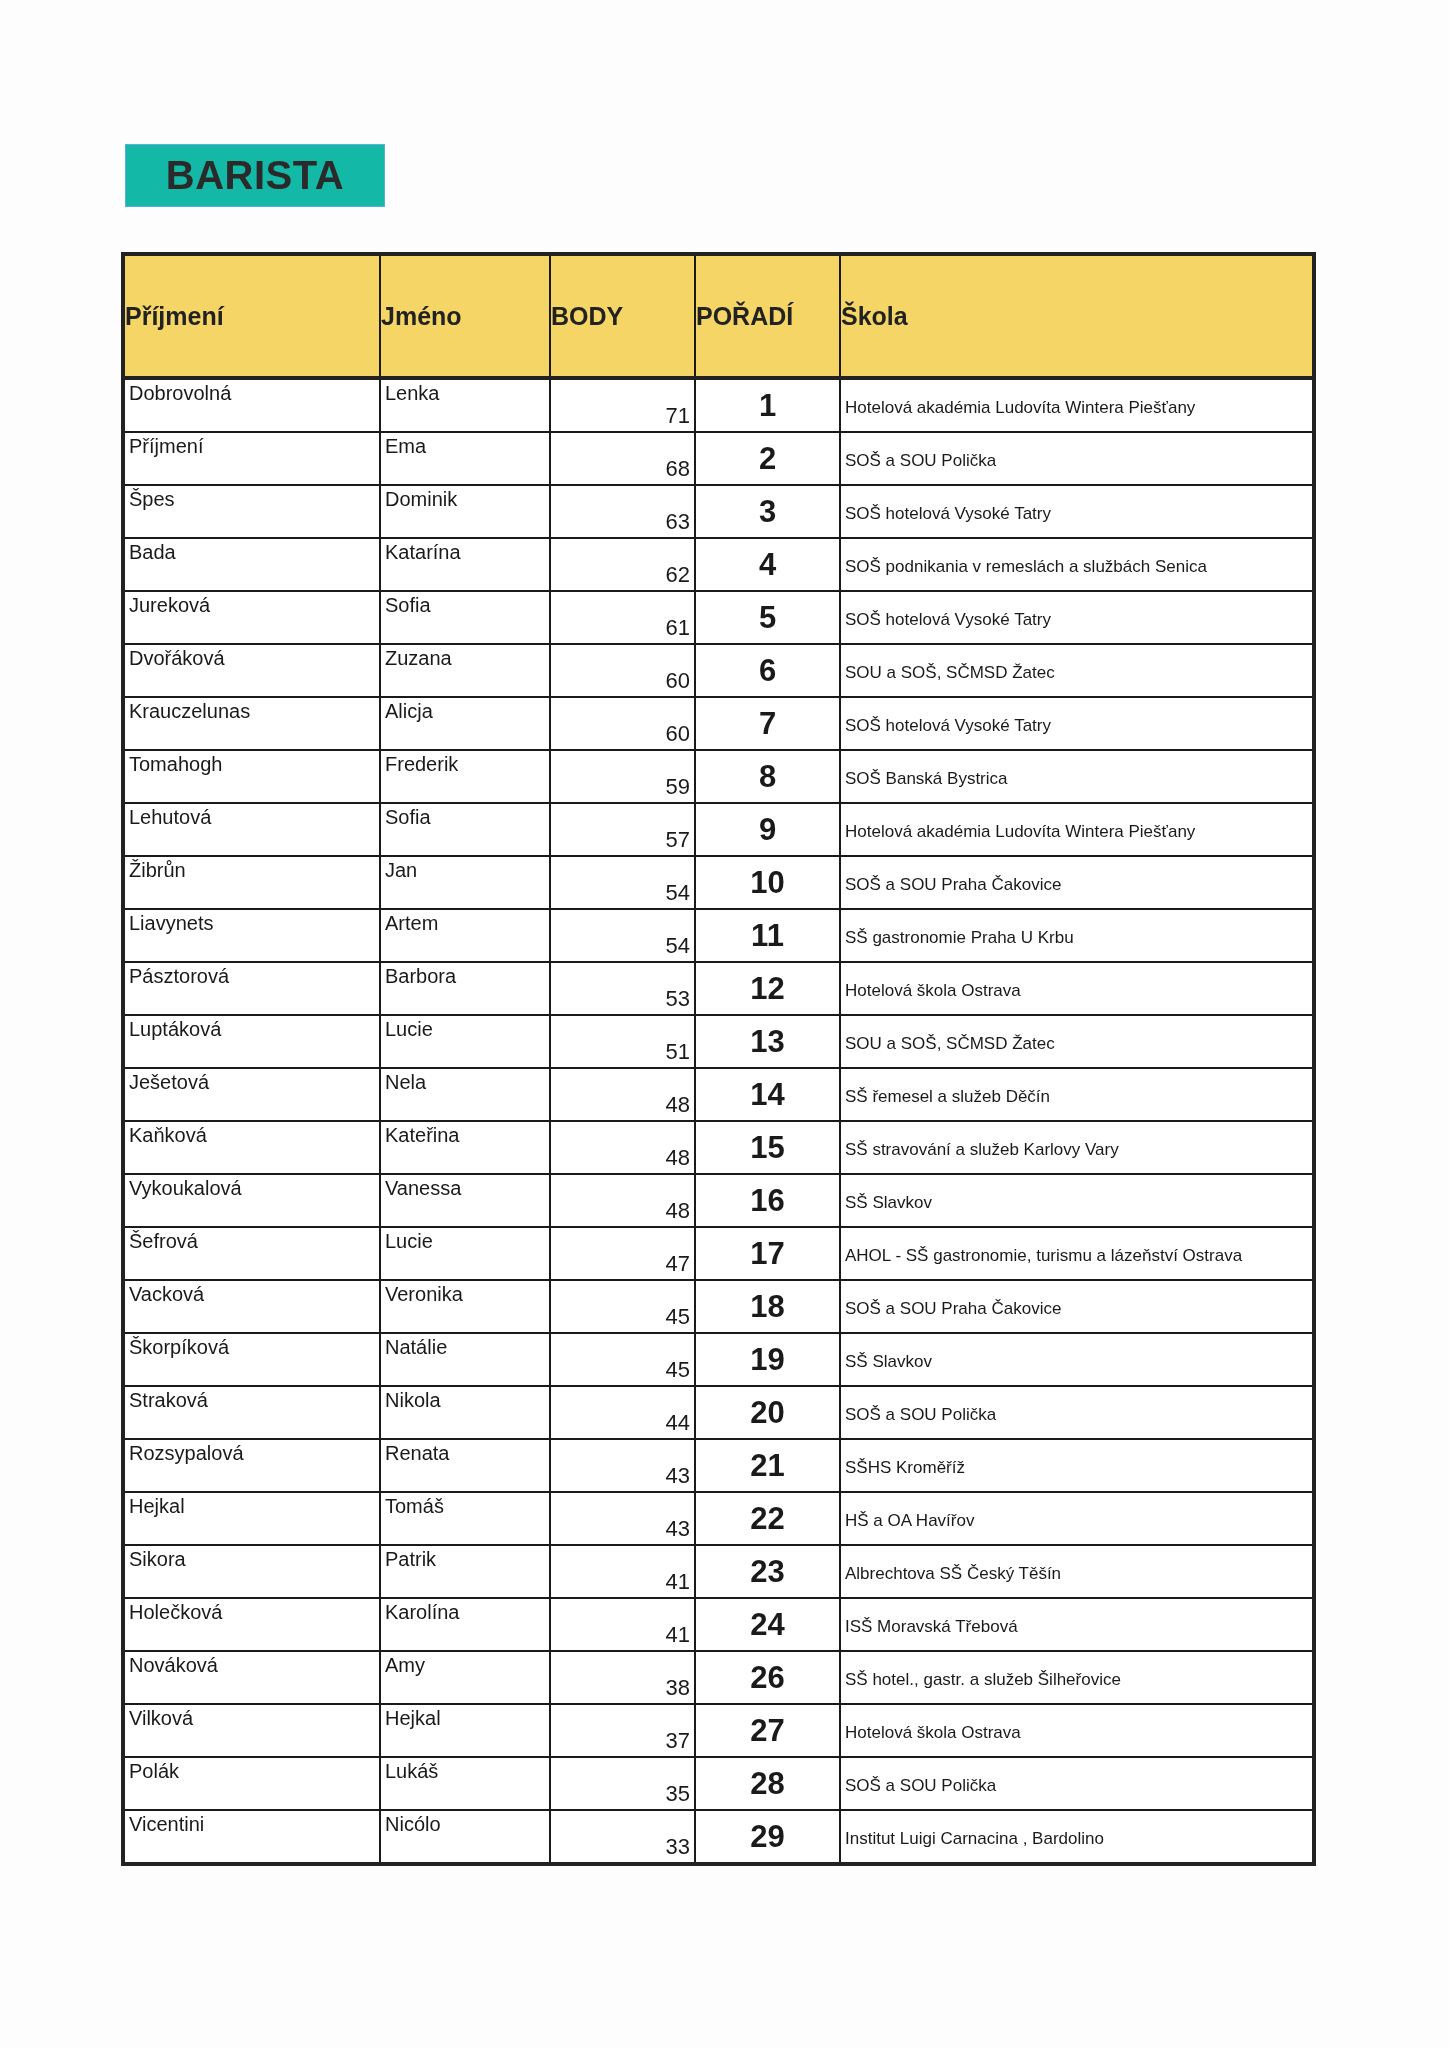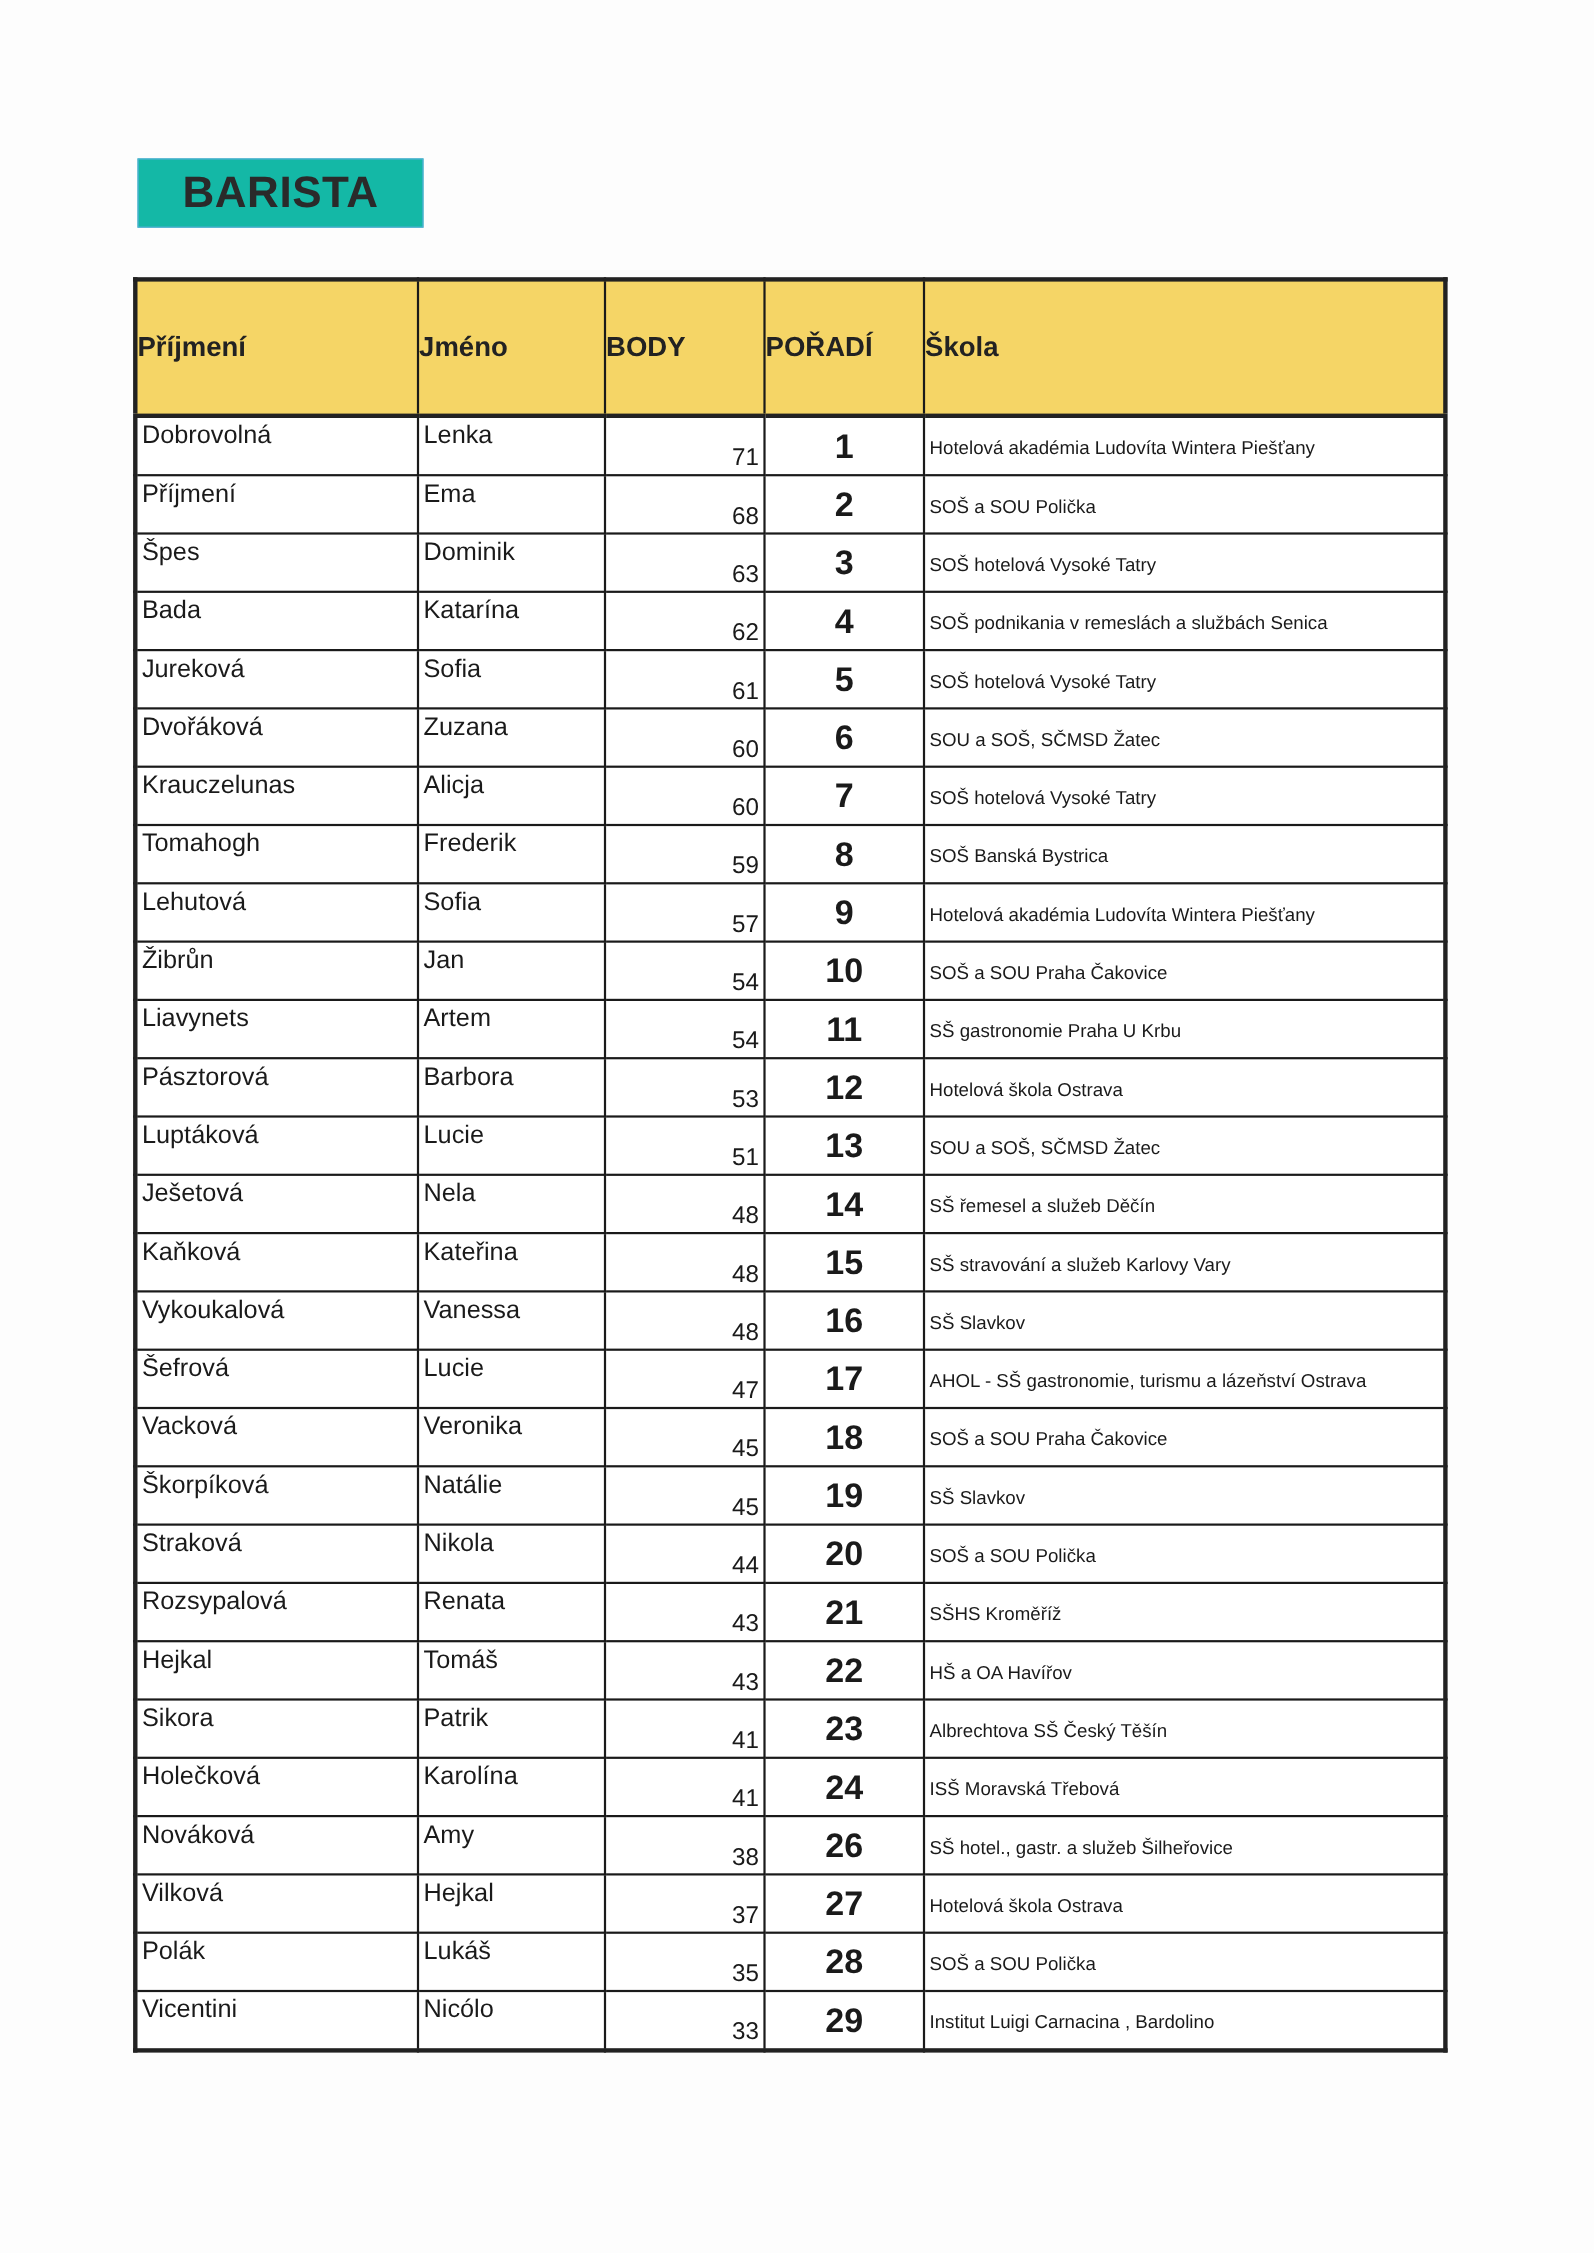--- a/index.html
+++ b/index.html
@@ -7,21 +7,21 @@
   .title-box { position: absolute; left: 125px; top: 144px; width: 260px; height: 63px; background: #14b8a6; border: 1px solid #5aaedd; box-sizing: border-box; display: flex; align-items: center; justify-content: center; }
   .title-box span { font-weight: bold; font-size: 40px; color: #2a2a2a; letter-spacing: 0.5px; }
   table.results { position: absolute; left: 121px; top: 252px; width: 1195px; border-collapse: collapse; border: 4px solid #222; }
   .results th, .results td { border: 2px solid #1a1a1a; padding: 0; }
   .results thead th { background: #f5d566; height: 120px; font-weight: bold; font-size: 25px; color: #222; text-align: left; vertical-align: middle; border-bottom: 4px solid #222; }
   .results tbody td { height: 47px; background: #fff; color: #1a1a1a; }
   .col-surname { width: 254px; }
   .col-name { width: 168px; }
   .col-points { width: 143px; }
   .col-rank { width: 143px; }
-  td.surname, td.name { font-size: 23px; vertical-align: top; padding-left: 4px; padding-top: 2px; margin-top: 32px; }
+  td.surname, td.name { font-size: 20px; vertical-align: top; padding-left: 4px; padding-top: 2px; margin-top: 32px; }
   td.points { font-size: 22px; text-align: right; vertical-align: bottom; padding-right: 4px; padding-bottom: 2px; }
   td.rank { font-size: 31px; font-weight: bold; text-align: center; vertical-align: middle; }
   td.school { font-size: 17px; vertical-align: middle; padding-left: 4px; padding-top: 4px; }
 </style>
 </head>
 <body>
 
 <div class="title-box">
   <span>BARISTA</span>
 </div>

